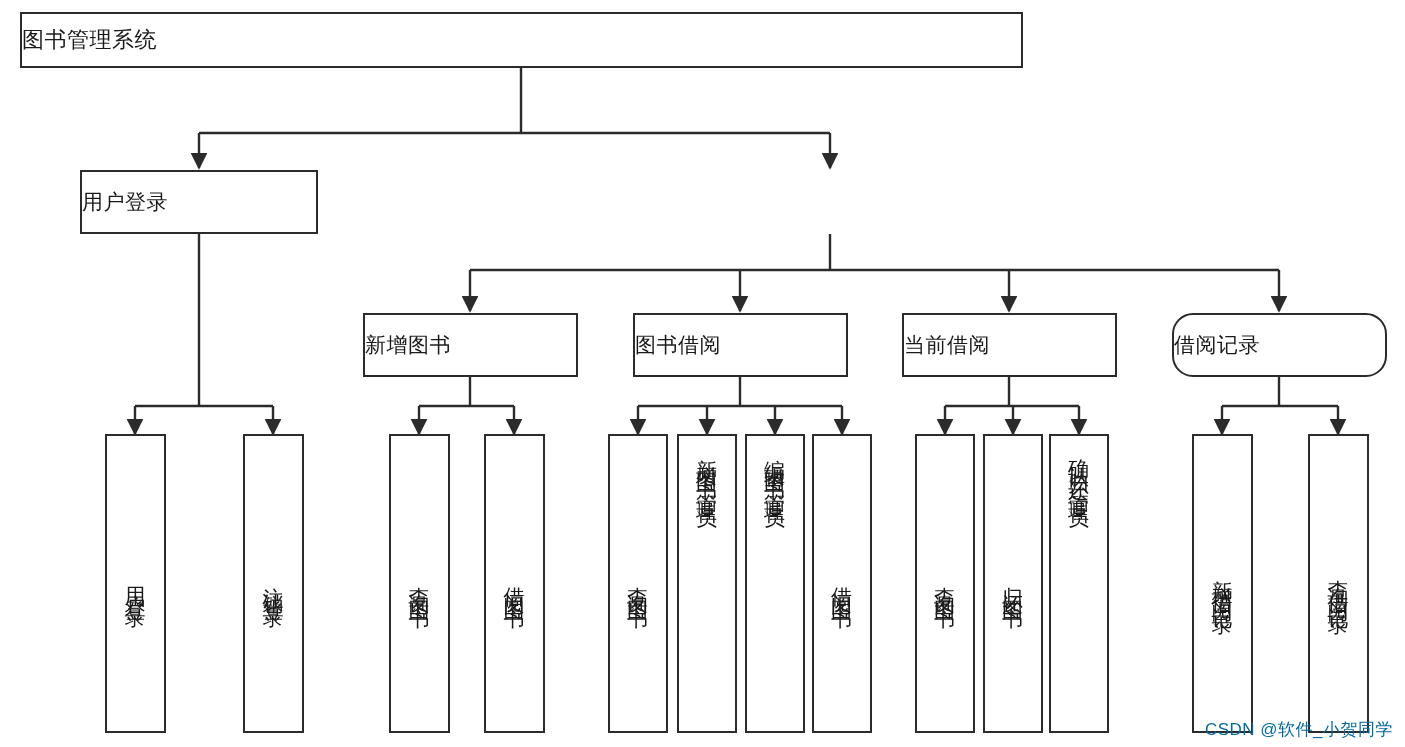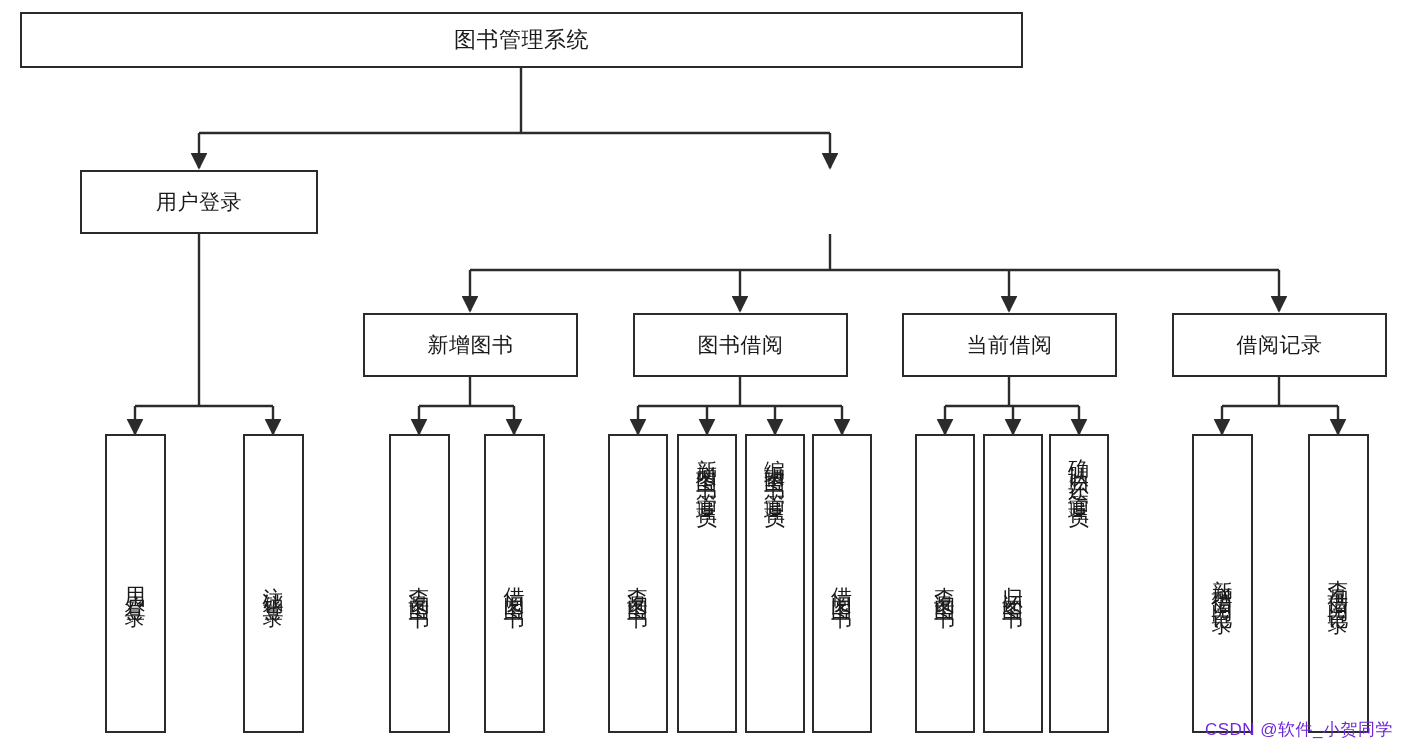--- a/index.html
+++ b/index.html
@@ -27,21 +27,20 @@
     height: 747px;
     pointer-events: none;
   }
   .node {
     position: absolute;
     box-sizing: border-box;
     border: 2px solid #2b2b2b;
     background: #ffffff;
     display: flex;
     align-items: center;
-    justify-content: center;
     color: #1a1a1a;
     z-index: 2;
   }
   .node .label {
     display: block;
     text-align: center;
     line-height: 1.18;
     white-space: nowrap;
     color: #1a1a1a;
   }
@@ -69,21 +68,21 @@
     font-size: 21px;
     line-height: 1;
     letter-spacing: 7px;
     white-space: nowrap;
   }
   .watermark {
     position: absolute;
     right: 12px;
     bottom: 6px;
     font-size: 17px;
-    color: #6d28d9;
+    color: #0369a1;
     letter-spacing: 0.5px;
     white-space: nowrap;
     z-index: 5;
     user-select: none;
   }
 </style>
 </head>
 <body>
 
 <div id="diagram">
@@ -148,21 +147,21 @@
 
   <div class="node horiz" style="left:363px; top:313px; width:215px; height:64px;">
     <span class="label">新增图书</span>
   </div>
   <div class="node horiz" style="left:633px; top:313px; width:215px; height:64px;">
     <span class="label">图书借阅</span>
   </div>
   <div class="node horiz" style="left:902px; top:313px; width:215px; height:64px;">
     <span class="label">当前借阅</span>
   </div>
-  <div class="node horiz" style="left:1172px; top:313px; width:215px; height:64px;">
+  <div class="node horiz" style="left:1172px; top:313px; width:215px; height:64px;border-radius:21px;">
     <span class="label">借阅记录</span>
   </div>
 
   <div class="node leaf center" style="left:105px; top:434px; width:61px; height:299px;">
     <span class="label">用户登录</span>
   </div>
   <div class="node leaf center" style="left:243px; top:434px; width:61px; height:299px;">
     <span class="label">注销登录</span>
   </div>
 

